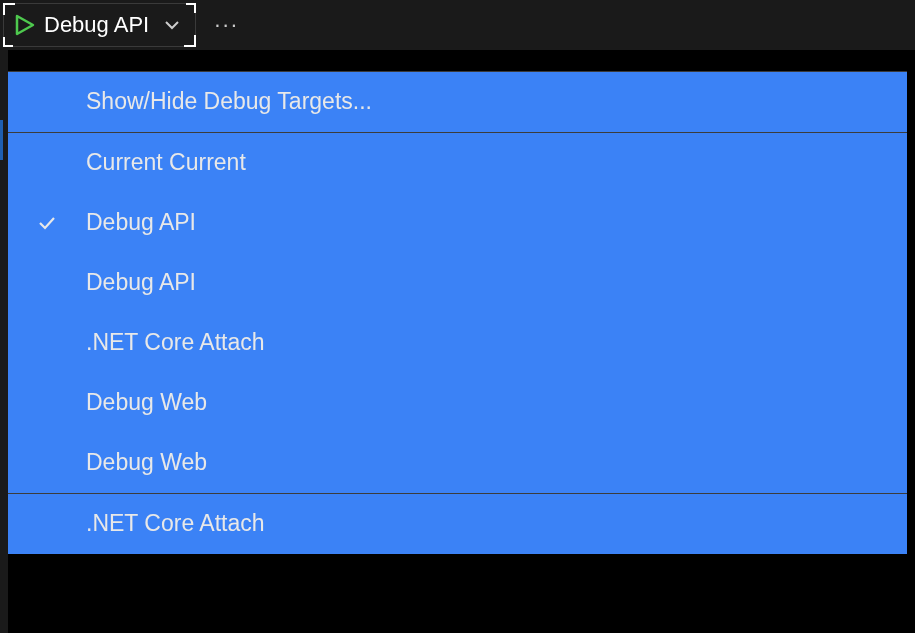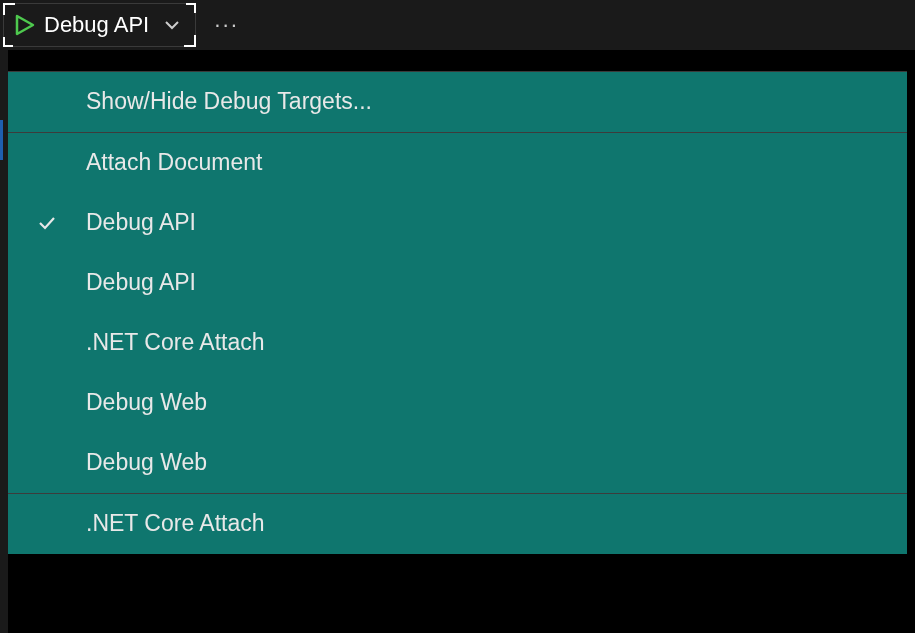--- a/index.html
+++ b/index.html
@@ -96,21 +96,21 @@
       cursor: pointer;
       font-size: 22px;
       color: #ccc;
       letter-spacing: 1px;
     }
     .dropdown {
       position: absolute;
       top: 71px;
       left: 8px;
       right: 8px;
-      background: #0f766e;
+      background: #3b82f6;
       border-top: 1px solid #3a3a3a;
     }
     .menu-item {
       display: flex;
       align-items: center;
       padding: 16px 0 17px 0;
       cursor: pointer;
       font-size: 23px;
       color: #e8e8e8;
       font-weight: 400;
@@ -175,21 +175,21 @@
 
 <div class="dropdown">
   <div class="menu-item">
     <span class="check-col"></span>
     <span>Show/Hide Debug Targets...</span>
   </div>
   <div class="separator"></div>
 
   <div class="menu-item">
     <span class="check-col"></span>
-    <span>Attach Document</span>
+    <span>Current Current</span>
   </div>
 
   <div class="menu-item">
     <span class="check-col">
       <svg width="20" height="20" viewBox="0 0 20 20">
         <path d="M3 10 L8 15 L17 5" fill="none" stroke="#e8e8e8" stroke-width="2.2"></path>
       </svg>
     </span>
     <span>Debug API</span>
   </div>

